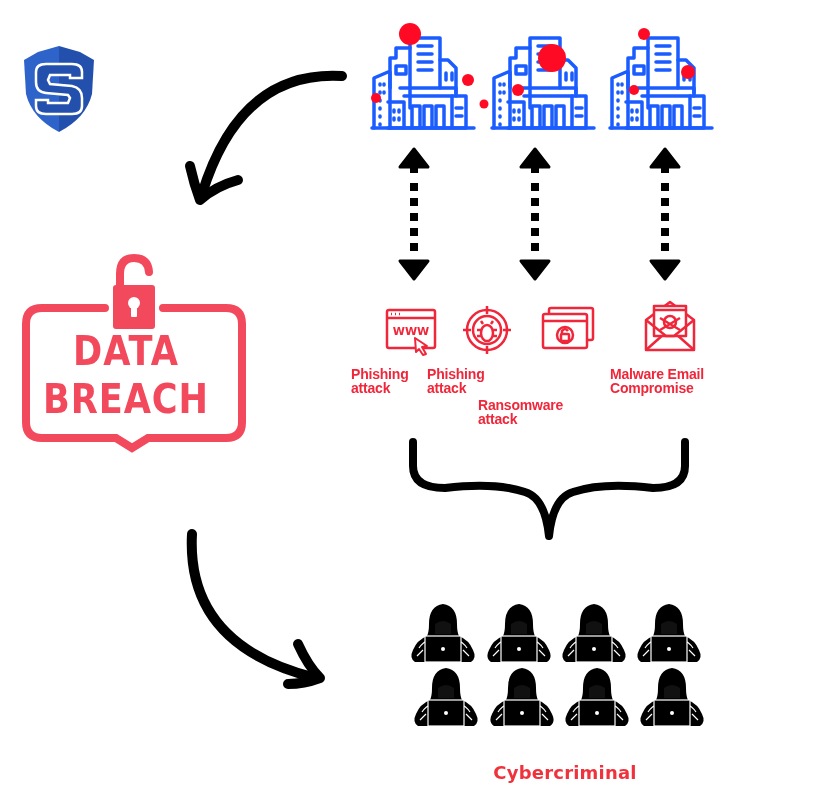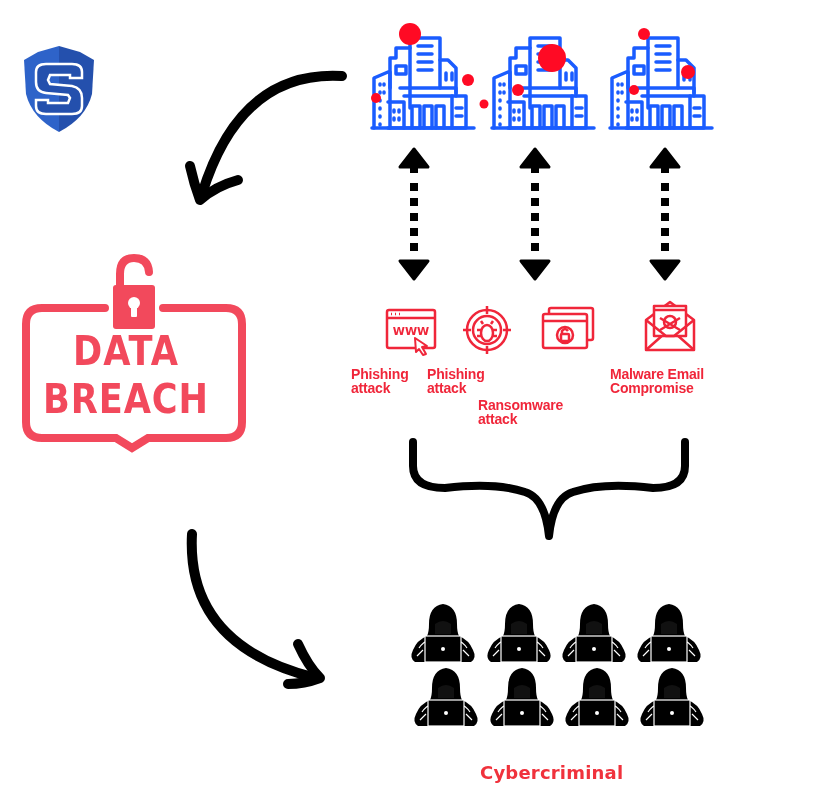--- a/index.html
+++ b/index.html
@@ -1,20 +1,20 @@
 <!DOCTYPE html>
 <html><head>
 <meta charset="utf-8">
 <style>
   html, body { margin: 0; padding: 0; background: #ffffff; }
   body { width: 822px; height: 795px; position: relative; overflow: hidden; font-family: "Liberation Sans", sans-serif; }
   .abs { position: absolute; }
   svg { display: block; overflow: visible; }
   .attack-label { position: absolute; text-align: left; color: #f0263a; font-weight: bold; font-size: 14px; line-height: 14px; font-family: "Liberation Sans", sans-serif; letter-spacing: -0.2px; }
-  .footer-label { position: absolute; left: 480px; top: 762px; width: 170px; text-align: left; color: #f0323c; font-weight: bold; font-size: 18px; font-family: "DejaVu Sans", sans-serif; letter-spacing: 0.2px; }
+  .footer-label { position: absolute; left: 480px; top: 762px; width: 170px; text-align: center; color: #f0323c; font-weight: bold; font-size: 18px; font-family: "DejaVu Sans", sans-serif; letter-spacing: 0.2px; }
   .breach-text { position: absolute; left: 18px; width: 220px; text-align: center; color: #f2495c; font-weight: bold; font-family: "DejaVu Sans", sans-serif; letter-spacing: 1px; transform: scaleX(0.88); transform-origin: center; }
 </style>
 </head>
 <body>
 
 <div class="abs" style="left:20px;top:44px;width:78px;height:90px;">
   <svg width="78" height="90" viewBox="0 0 78 90">
     <defs>
       <linearGradient id="lg" x1="0" x2="1" y1="0" y2="0">
         <stop offset="0" stop-color="#2e63c9"></stop>

